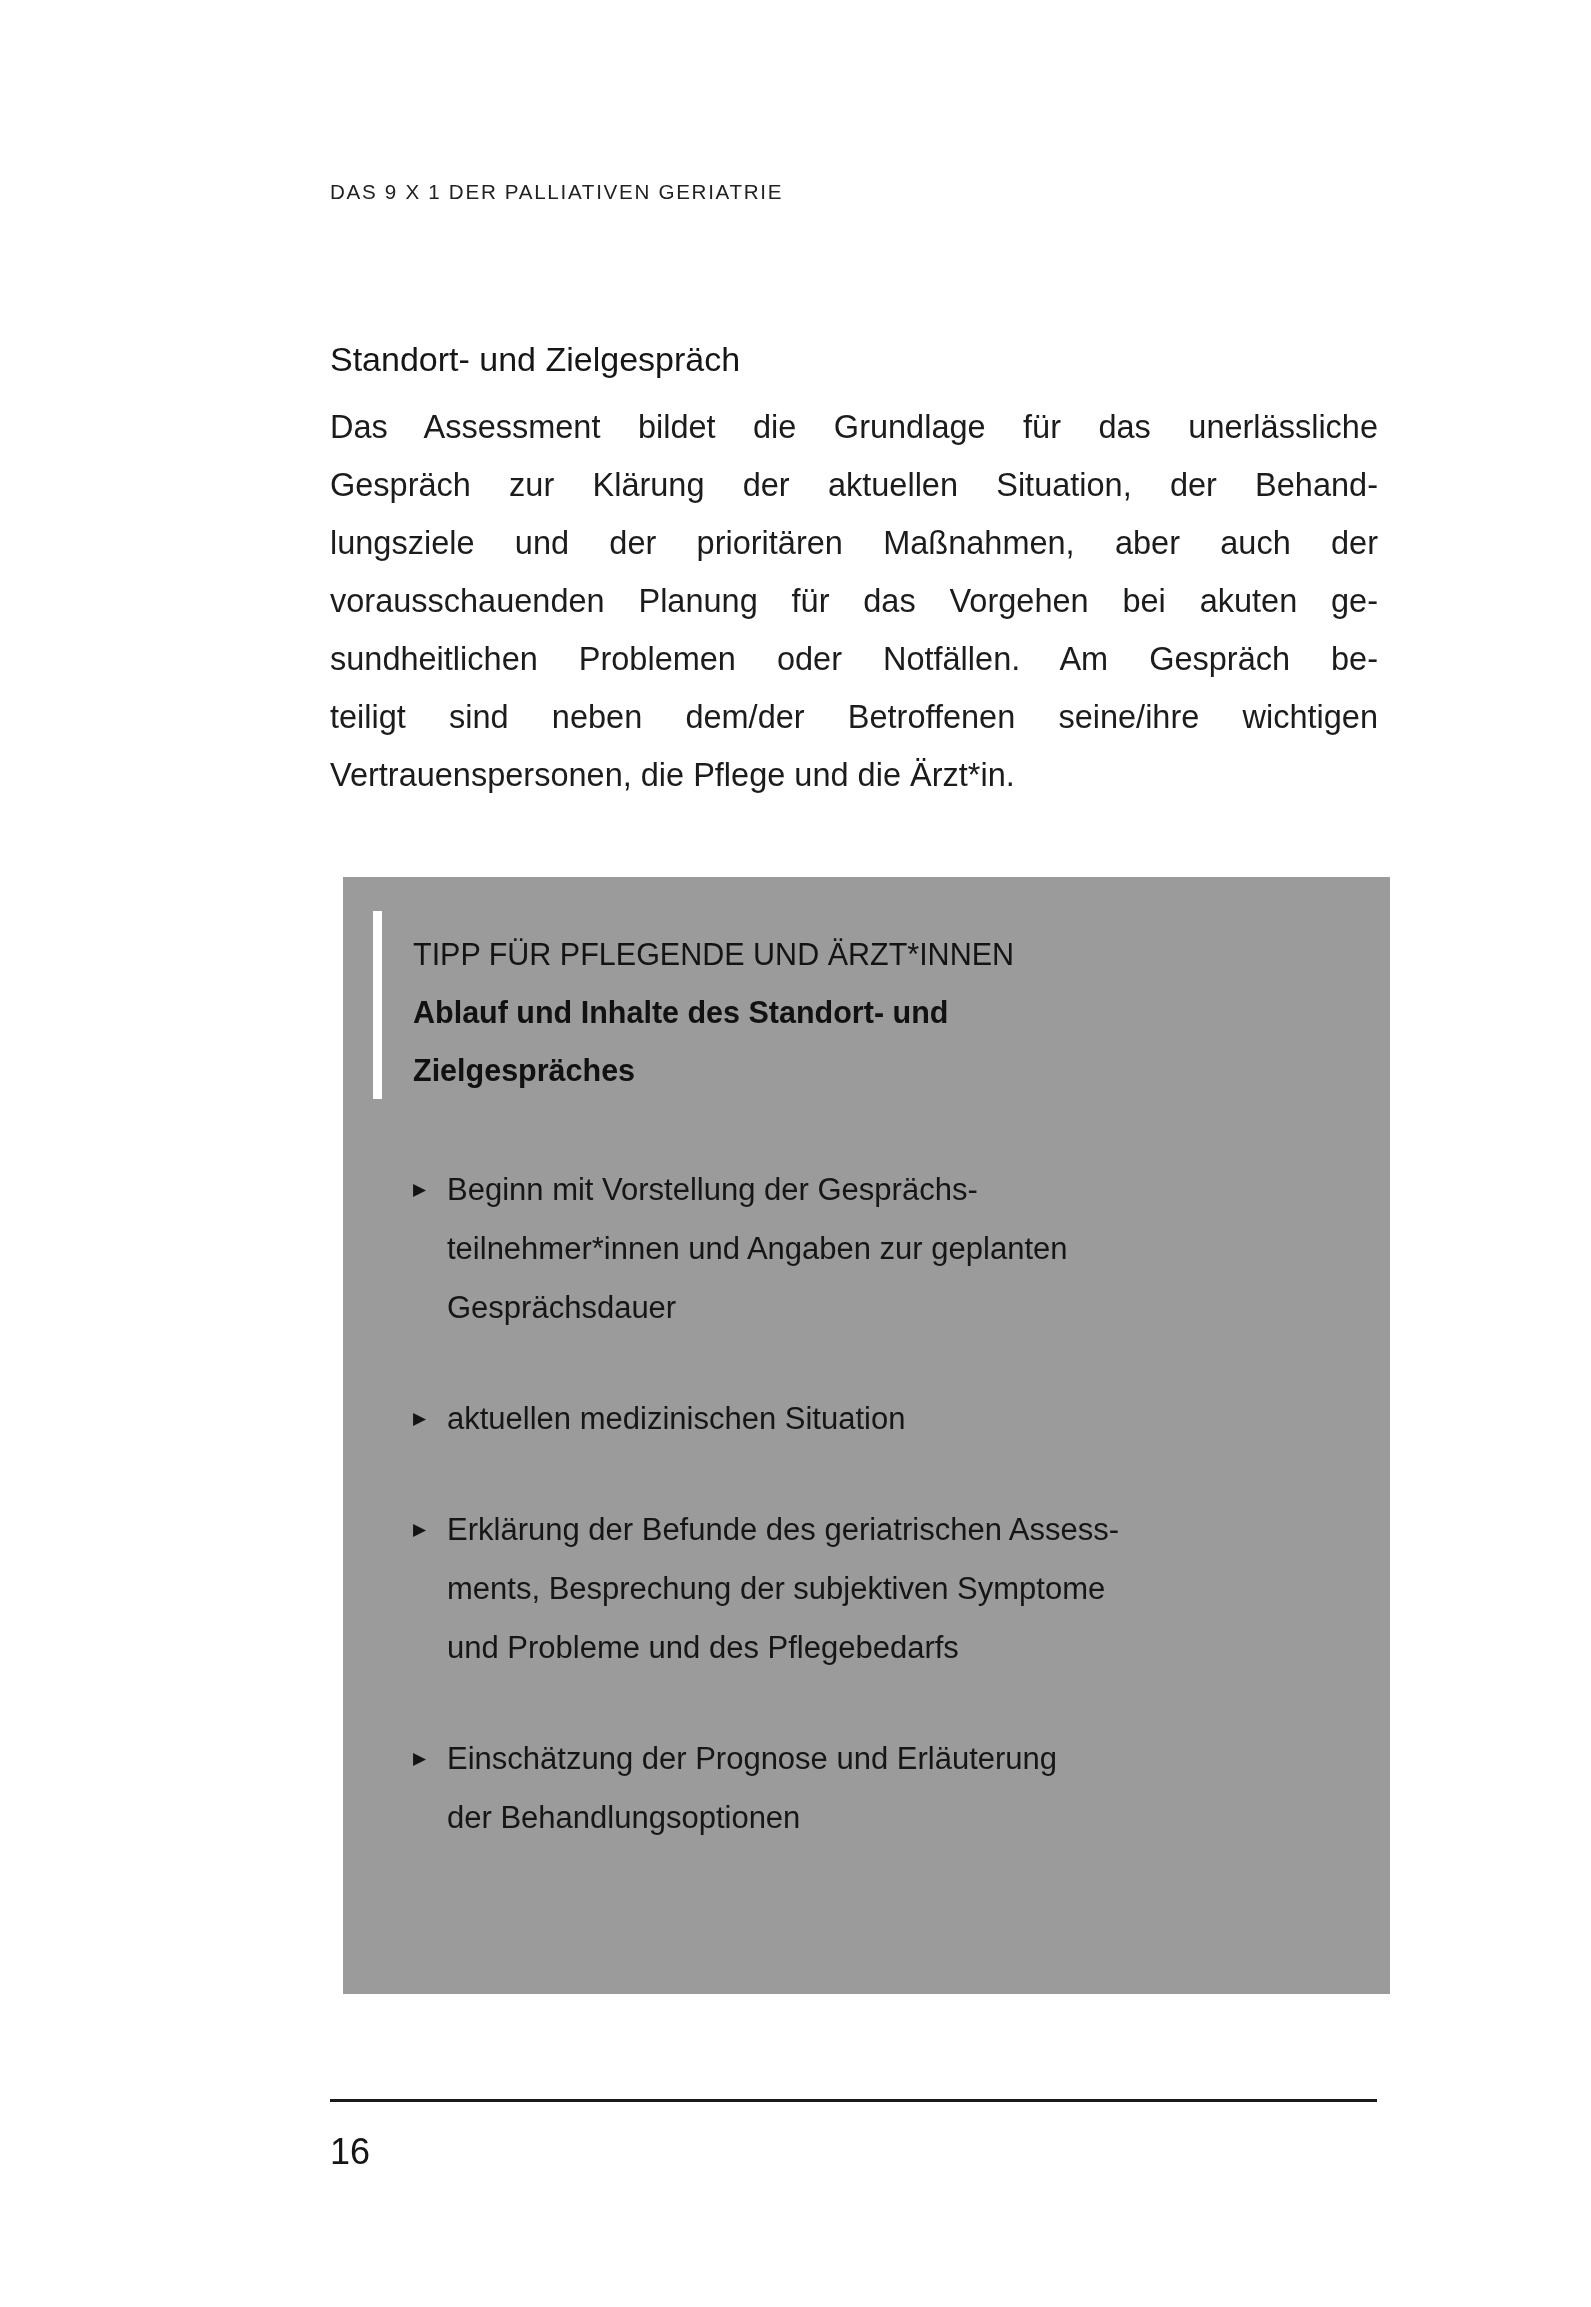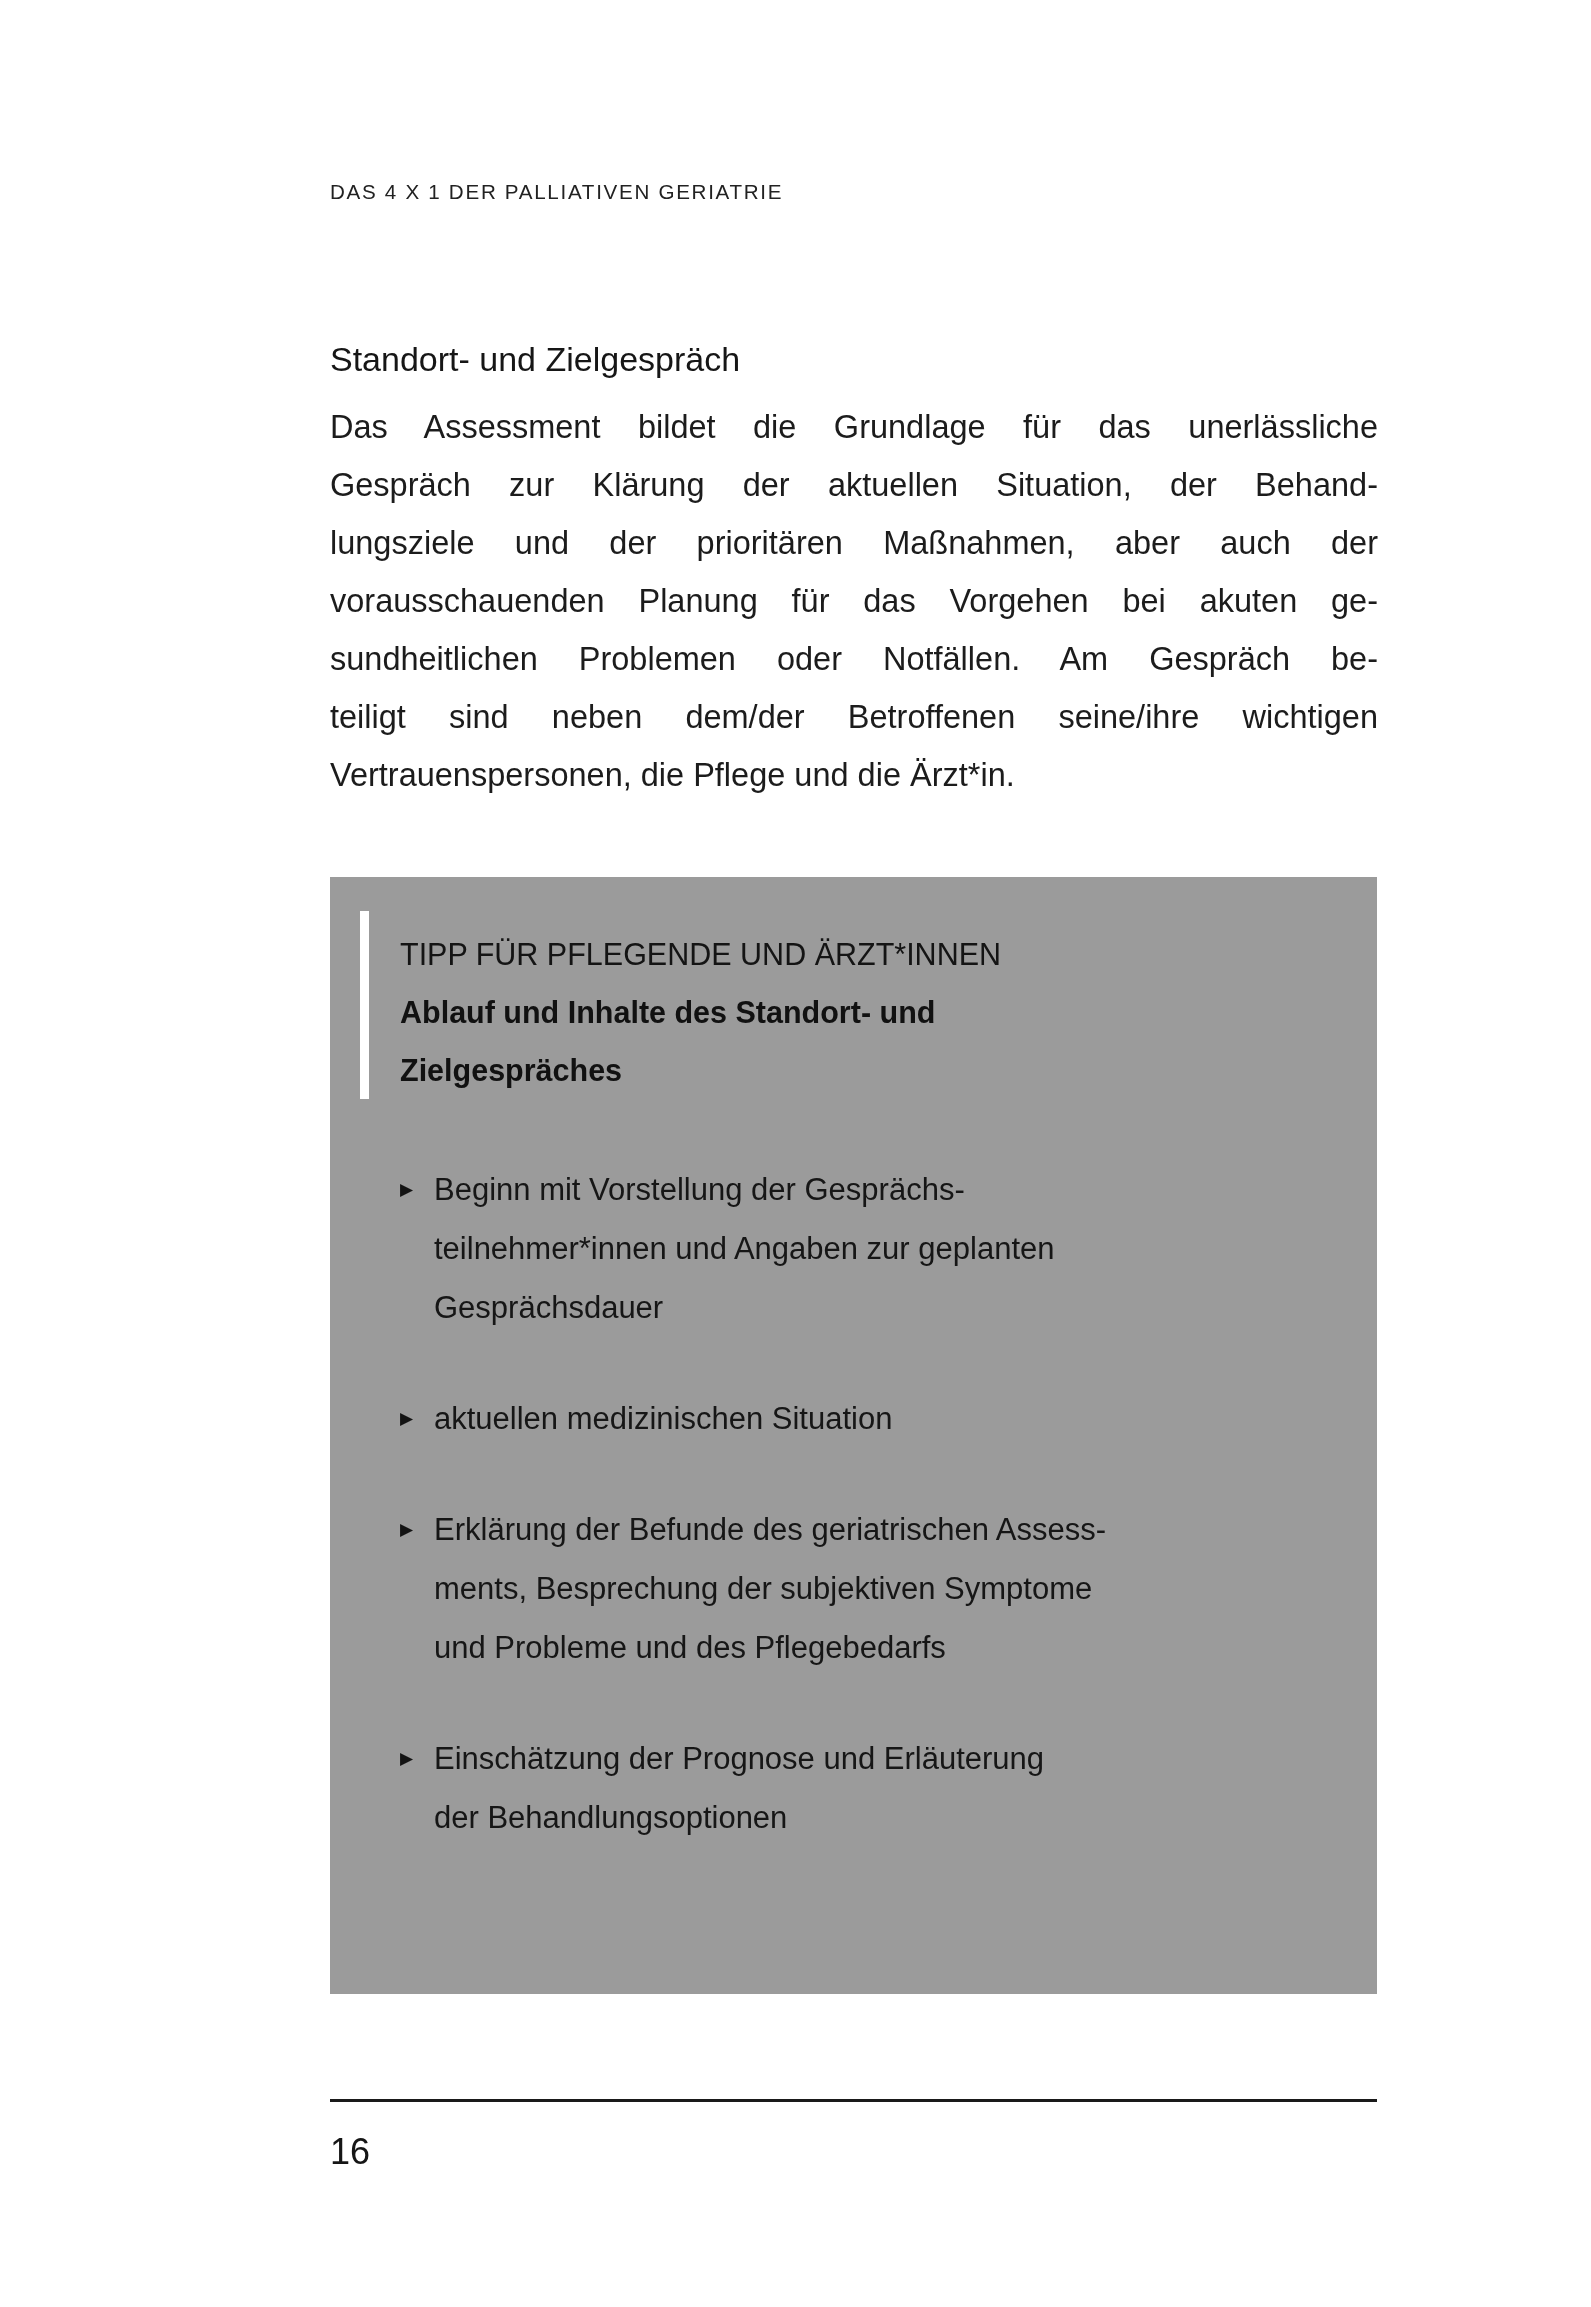--- a/index.html
+++ b/index.html
@@ -99,35 +99,35 @@
     text-align: left;
     font-size: 36px;
     color: #161616;
   }
 </style>
 </head>
 <body>
 
 <div class="page">
 
-  <div class="running-header">DAS 4 X 1 DER PALLIATIVEN GERIATRIE</div>
+  <div class="running-header">DAS 9 X 1 DER PALLIATIVEN GERIATRIE</div>
 
   <h1 class="section-title">Standort- und Zielgespräch</h1>
 
   <div class="body-text">
     <div class="body-line">Das Assessment bildet die Grundlage für das unerlässliche</div>
     <div class="body-line">Gespräch zur Klärung der aktuellen Situation, der Behand-</div>
     <div class="body-line">lungsziele und der prioritären Maßnahmen, aber auch der</div>
     <div class="body-line">vorausschauenden Planung für das Vorgehen bei akuten ge-</div>
     <div class="body-line">sundheitlichen Problemen oder Notfällen. Am Gespräch be-</div>
     <div class="body-line">teiligt sind neben dem/der Betroffenen seine/ihre wichtigen</div>
     <div class="body-line last">Vertrauenspersonen, die Pflege und die Ärzt*in.</div>
   </div>
 
-  <div class="tip-box" style="background-color: rgb(155, 155, 155);">
+  <div class="tip-box" style="background-color: rgb(155, 155, 155); margin-left: 13px;">
 
     <div class="tip-bar"></div>
 
     <div class="tip-kicker">TIPP FÜR PFLEGENDE UND ÄRZT*INNEN</div>
 
     <div class="tip-title">
       <div class="tip-title-line">Ablauf und Inhalte des Standort- und</div>
       <div class="tip-title-line">Zielgespräches</div>
     </div>
 

